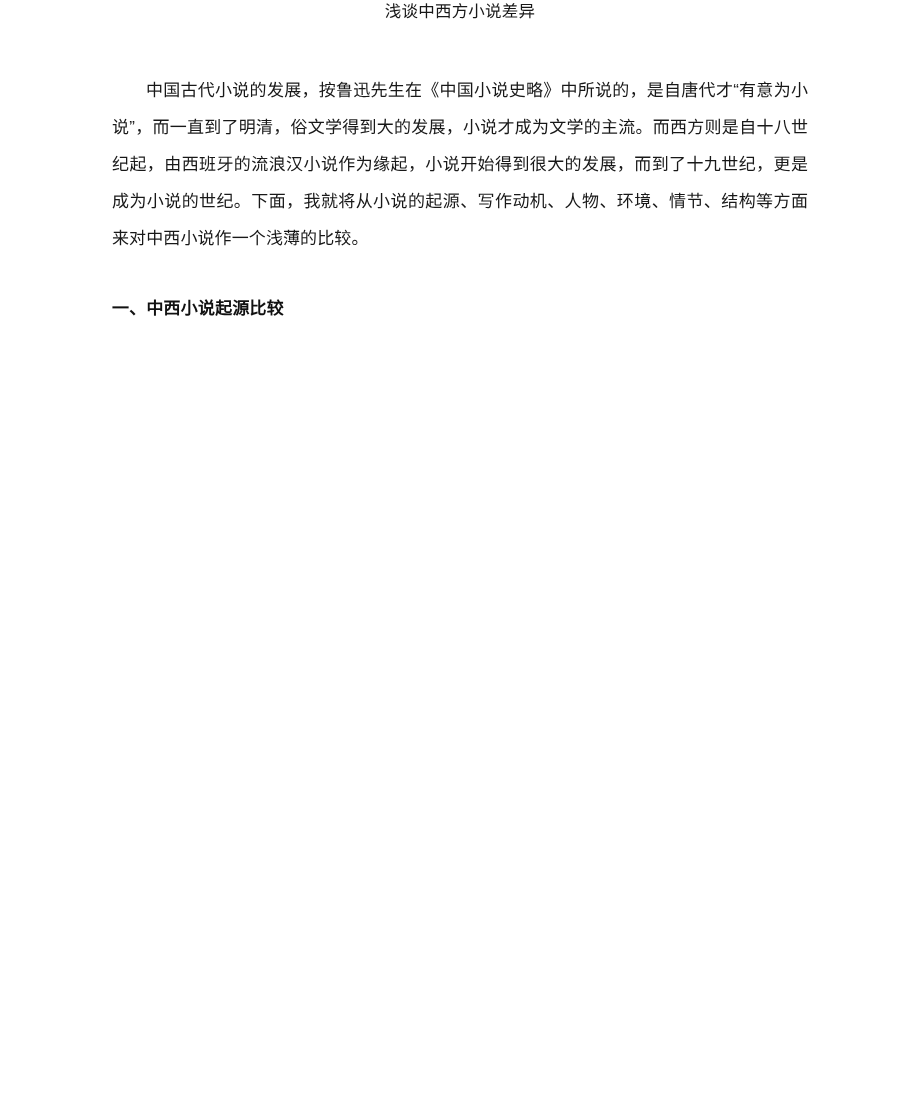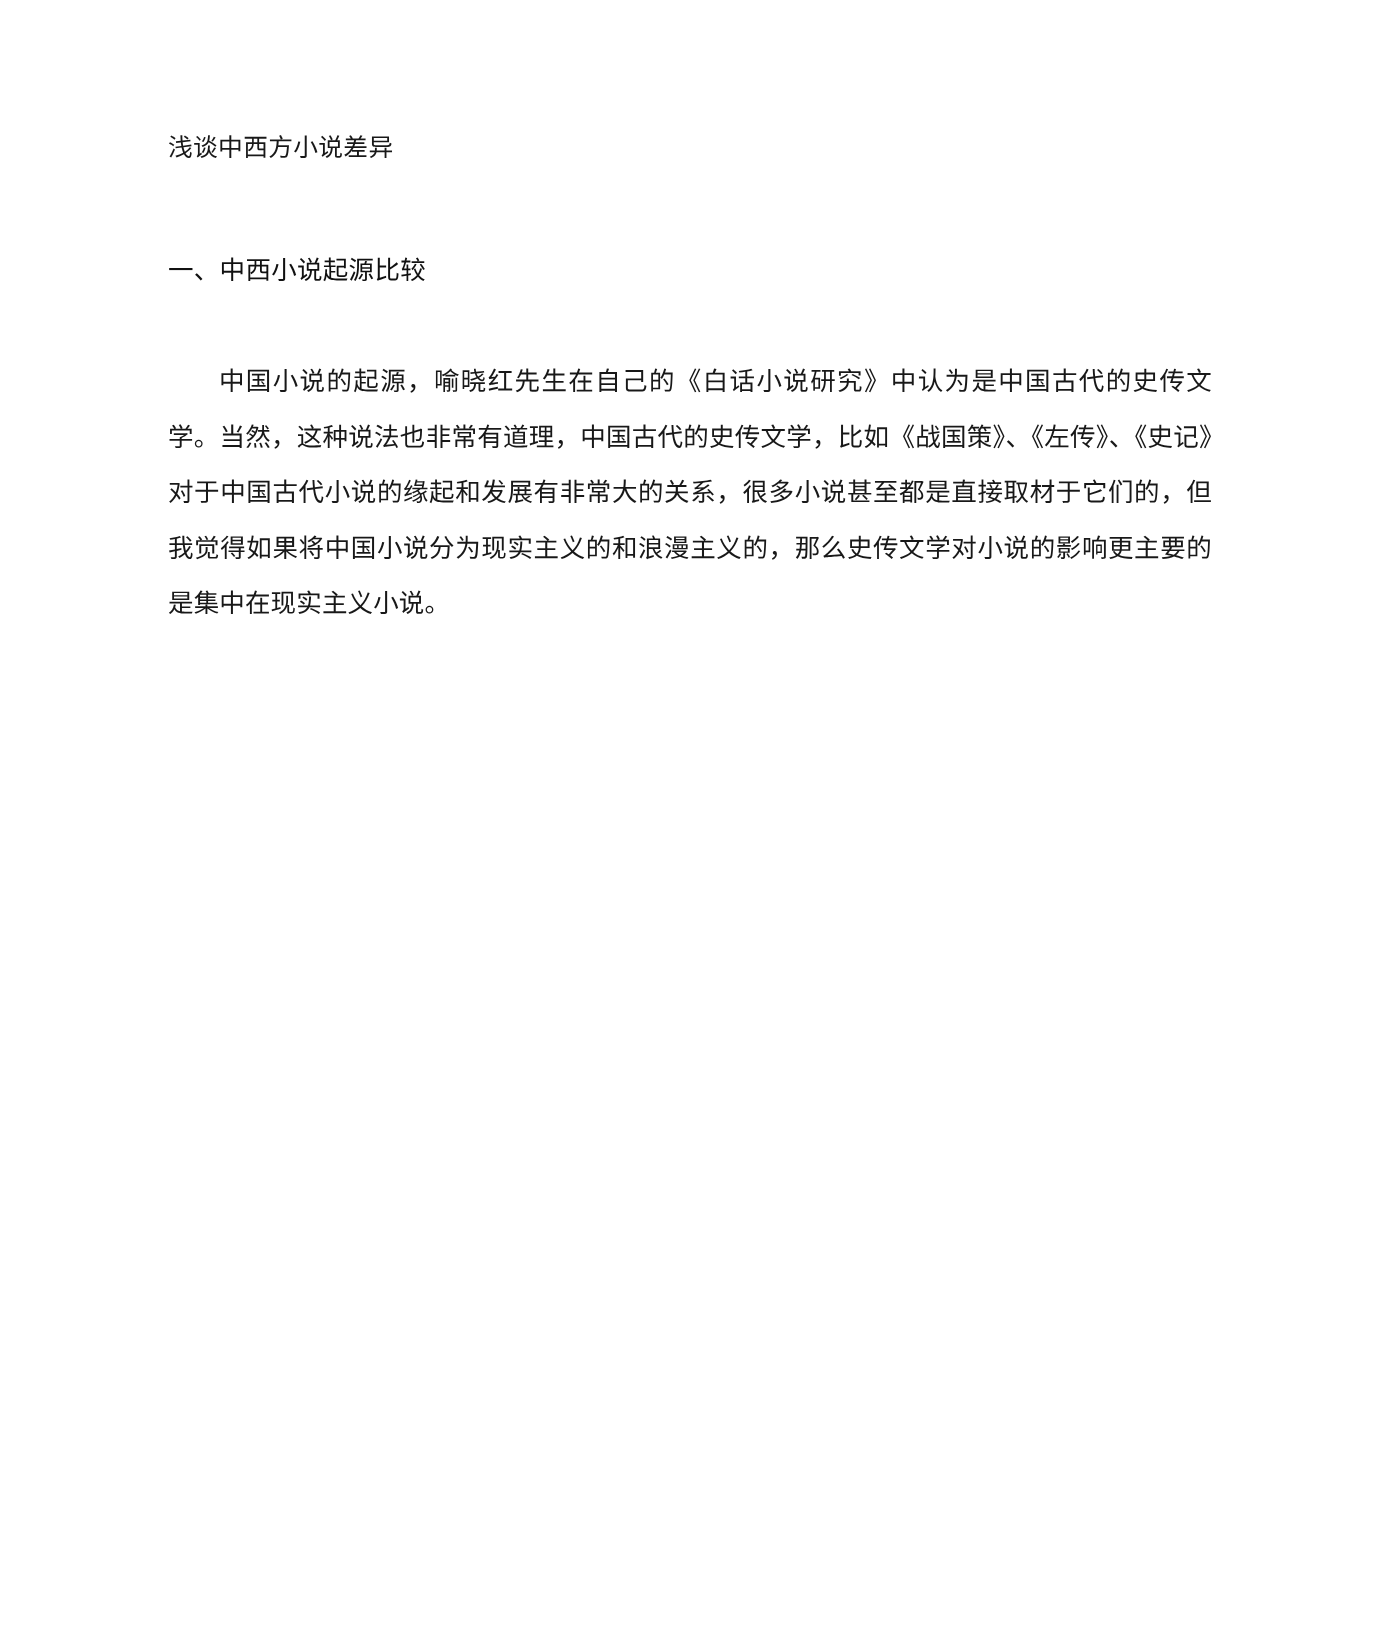--- a/index.html
+++ b/index.html
@@ -22,73 +22,73 @@
     overflow: hidden;
     box-sizing: border-box;
   }
   .content {
     position: absolute;
     left: 112px;
     top: 0;
     width: 696px;
   }
   .doc-title {
+    text-align: center;
     font-size: 16.5px;
     font-weight: 400;
     line-height: 1.4;
     margin: 0;
-    padding-top: 88px;
     letter-spacing: 0.2px;
     color: #181818;
   }
   .para {
     font-size: 17px;
     line-height: 37px;
     margin: 0;
     text-align: justify;
     text-justify: inter-ideograph;
     text-indent: 2em;
     color: #181818;
     letter-spacing: 0.1px;
     word-break: break-all;
   }
   .para.first {
     margin-top: 31px;
   }
   .heading {
     font-size: 17px;
-    font-weight: normal;
+    font-weight: bold;
     line-height: 37px;
     margin: 0;
     color: #111111;
     letter-spacing: 0.2px;
   }
   .spacer-lg { height: 37px; }
   .spacer-md { height: 33px; }
   .spacer-sm { height: 26px; }
   .spacer-xs { height: 18px; }
 </style>
 </head>
 <body>
 
 <div class="page">
   <div class="content">
 
     <h1 class="doc-title">浅谈中西方小说差异</h1>
 
     <div class="spacer-xs"></div>
 
+    <p class="para first">中国古代小说的发展，按鲁迅先生在《中国小说史略》中所说的，是自唐代才“有意为小说”，而一直到了明清，俗文学得到大的发展，小说才成为文学的主流。而西方则是自十八世纪起，由西班牙的流浪汉小说作为缘起，小说开始得到很大的发展，而到了十九世纪，更是成为小说的世纪。下面，我就将从小说的起源、写作动机、人物、环境、情节、结构等方面来对中西小说作一个浅薄的比较。</p>
 
     <div class="spacer-md"></div>
 
     <h2 class="heading">一、中西小说起源比较</h2>
 
     <div class="spacer-lg"></div>
 
-    <p class="para">中国小说的起源，喻晓红先生在自己的《白话小说研究》中认为是中国古代的史传文学。当然，这种说法也非常有道理，中国古代的史传文学，比如《战国策》、《左传》、《史记》对于中国古代小说的缘起和发展有非常大的关系，很多小说甚至都是直接取材于它们的，但我觉得如果将中国小说分为现实主义的和浪漫主义的，那么史传文学对小说的影响更主要的是集中在现实主义小说。</p>
 
     <div class="spacer-sm"></div>
 
 
     <div class="spacer-md"></div>
 
 
   </div>
 </div>
 

